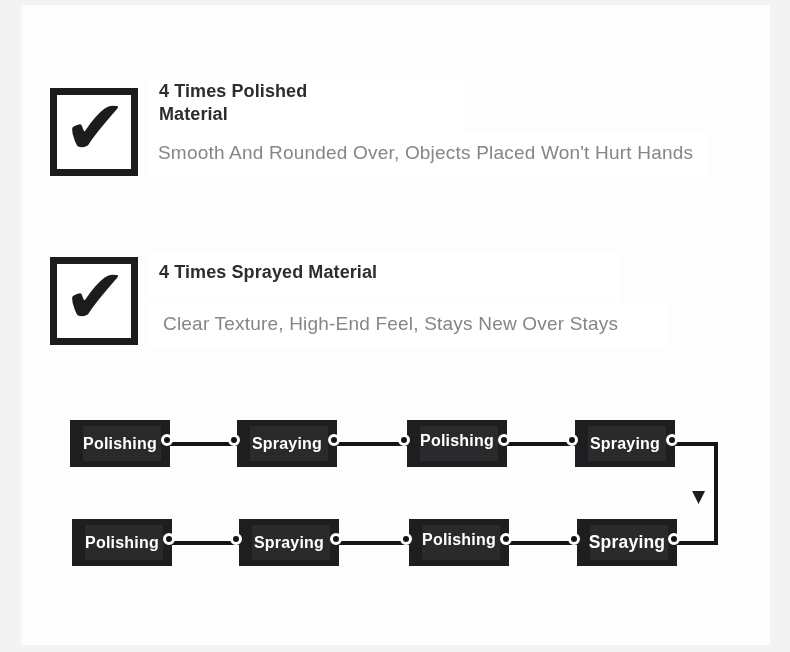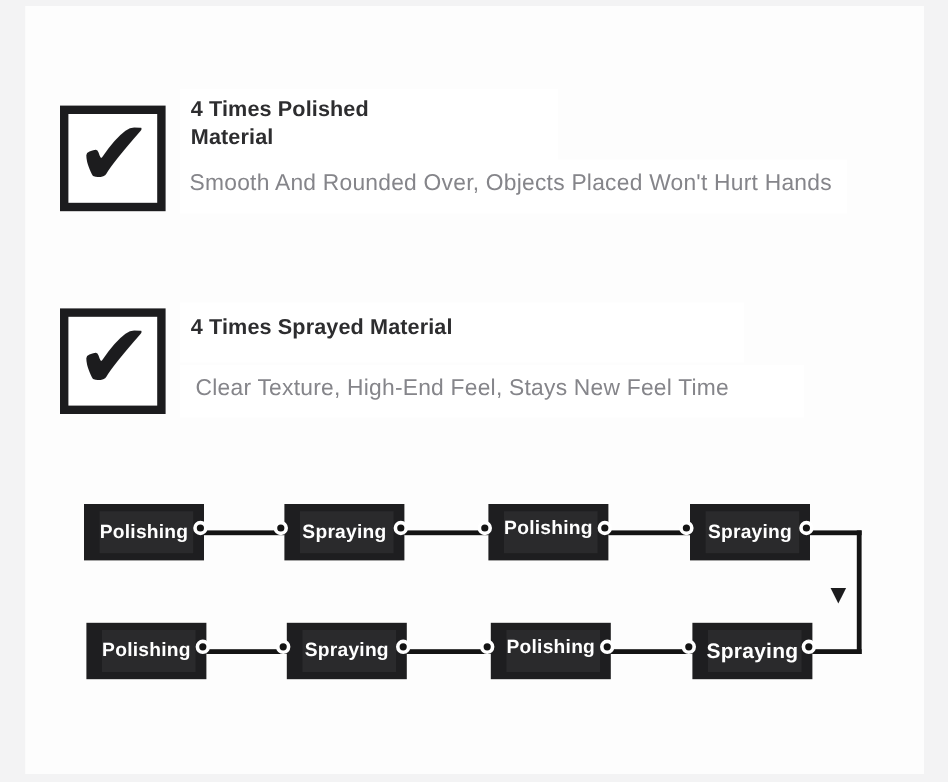--- a/index.html
+++ b/index.html
@@ -53,21 +53,21 @@
   <div class="checkbox" style="left:50px;top:88px;">
     <span class="check-glyph">✔</span>
   </div>
   <h2 class="feature-title wrap" style="left:159px;top:80px;">4 Times Polished Material</h2>
   <p class="feature-sub" style="left:158px;top:142px;">Smooth And Rounded Over, Objects Placed Won't Hurt Hands</p>
 
   <div class="checkbox" style="left:50px;top:257px;">
     <span class="check-glyph">✔</span>
   </div>
   <h2 class="feature-title nowrap" style="left:159px;top:261px;">4 Times Sprayed Material</h2>
-  <p class="feature-sub" style="left:163px;top:313px;">Clear Texture, High-End Feel, Stays New Feel Time</p>
+  <p class="feature-sub" style="left:163px;top:313px;">Clear Texture, High-End Feel, Stays New Over Stays</p>
 
   <div class="flow-row">
     <div class="box" style="left:70px;top:420px;">
       <span class="box-label">Polishing</span>
     </div>
     <div class="box" style="left:237px;top:420px;">
       <span class="box-label">Spraying</span>
     </div>
     <div class="box" style="left:407px;top:420px;">
       <span class="box-label">Polishing</span>

